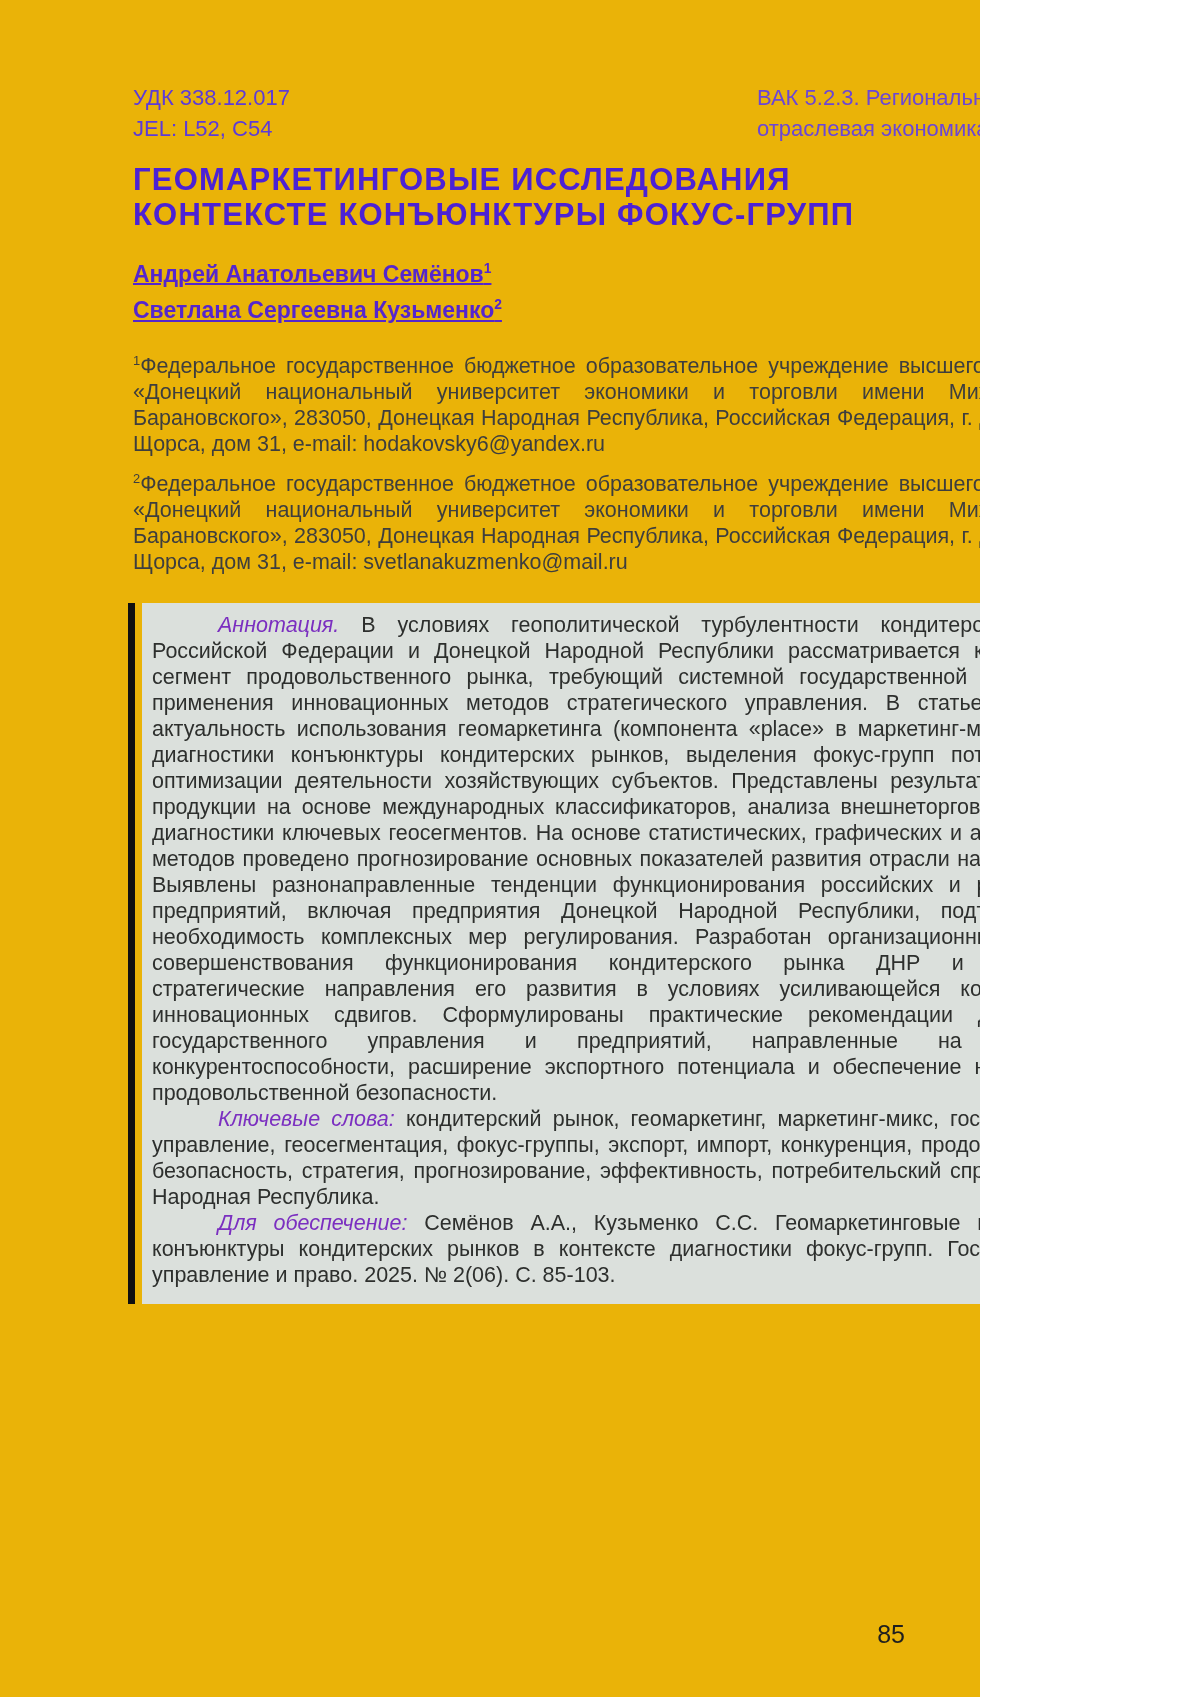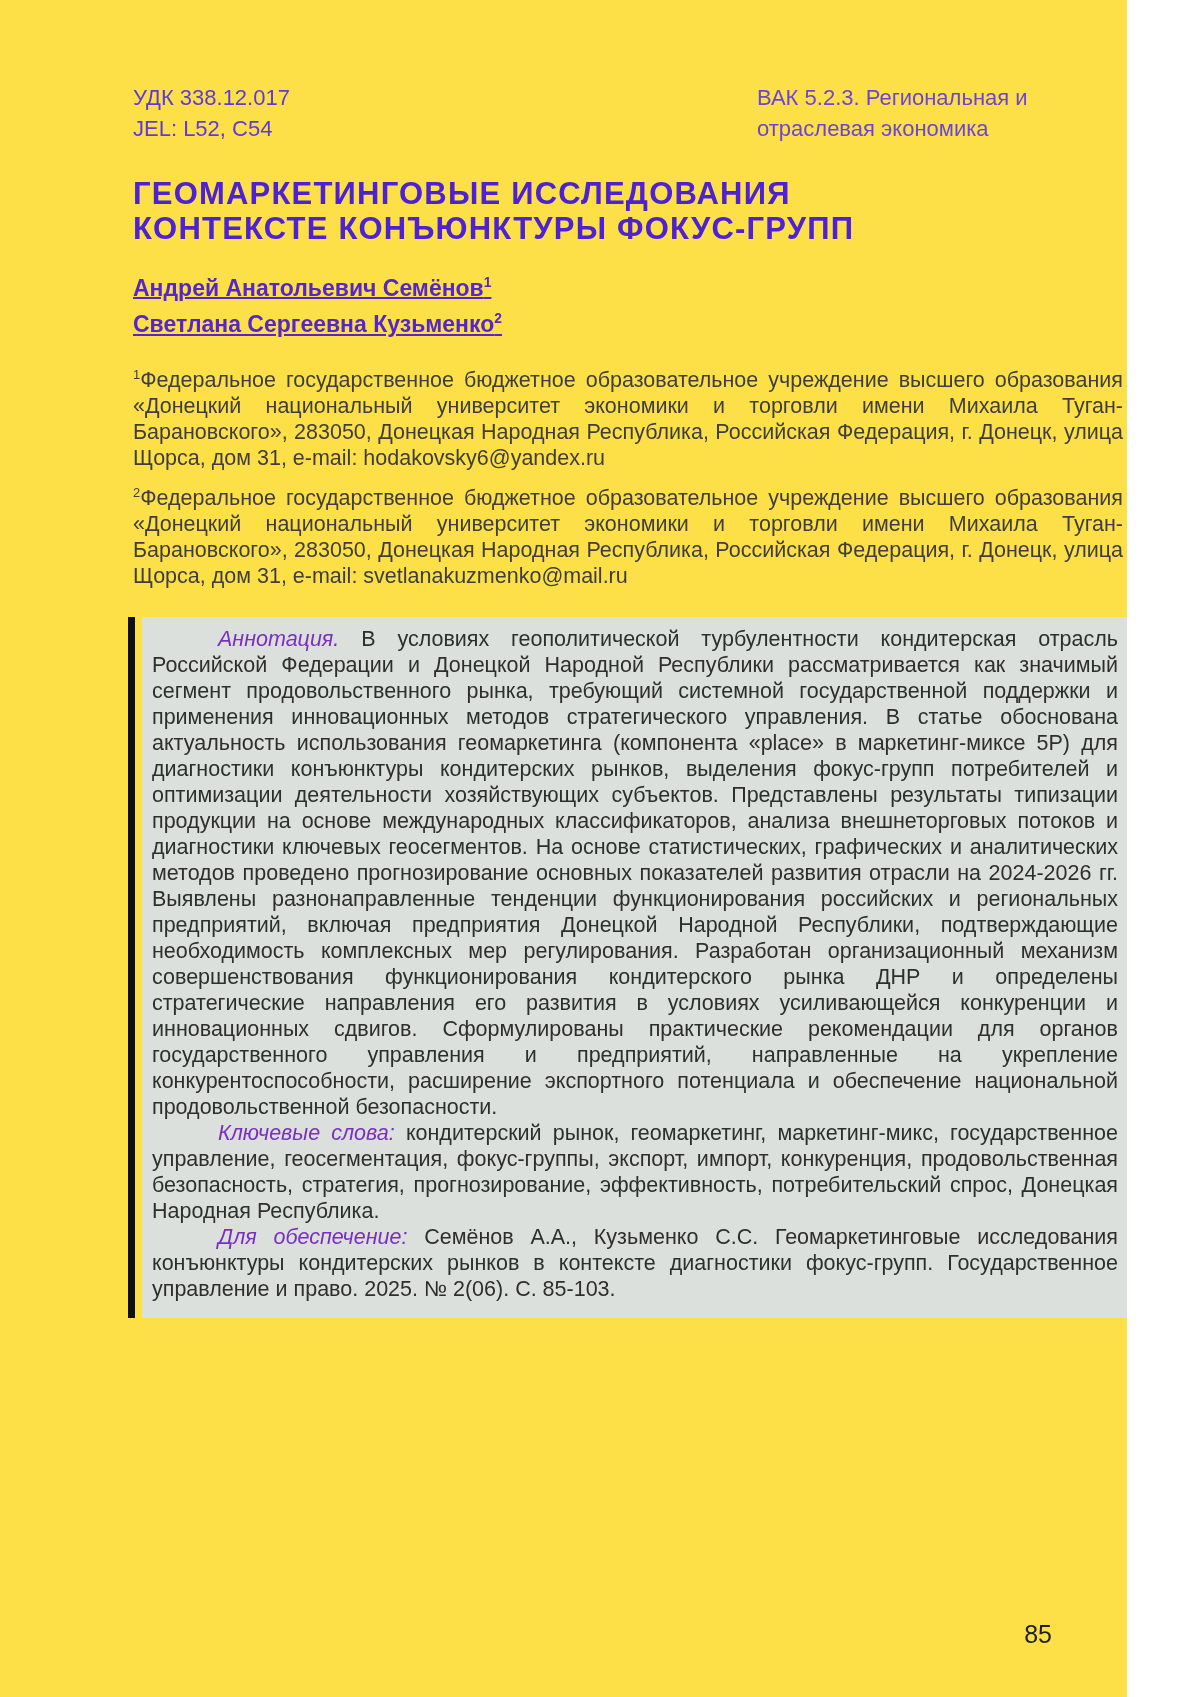--- a/index.html
+++ b/index.html
@@ -1,20 +1,20 @@
 <!DOCTYPE html>
 <html lang="ru"><head>
 <meta charset="utf-8">
 <style>
   html, body { margin: 0; padding: 0; background: #ffffff; }
   .page {
     position: relative;
-    width: 1127px;
+    width: 980px;
     height: 1697px;
-    background: #fde047;
+    background: #eab308;
     font-family: "Liberation Sans", sans-serif;
     overflow: hidden;
   }
   .content {
     position: absolute;
     left: 133px;
     top: 82px;
     width: 990px;
   }
   
@@ -27,21 +27,21 @@
   .hdr-right {
     position: absolute;
     left: 624px;
     top: 0;
     font-size: 22px;
     line-height: 31px;
     color: #6b46d6;
   }
   
   .title {
-    margin-top: 30px;
+    margin-top: 16px;
     font-size: 31px;
     line-height: 35px;
     font-weight: bold;
     letter-spacing: 1.2px;
     color: #4c22d4;
   }
   
   .authors { margin-top: 12px; }
   .author {
     font-size: 23px;

